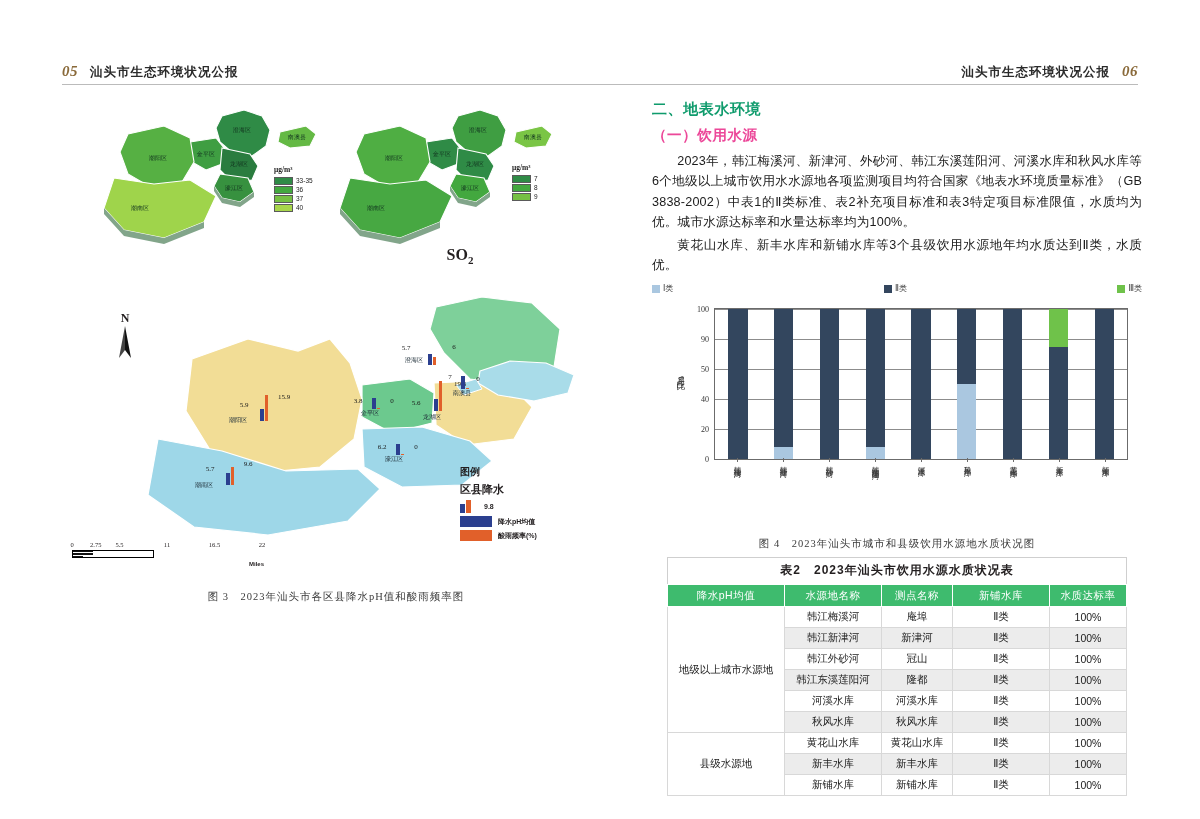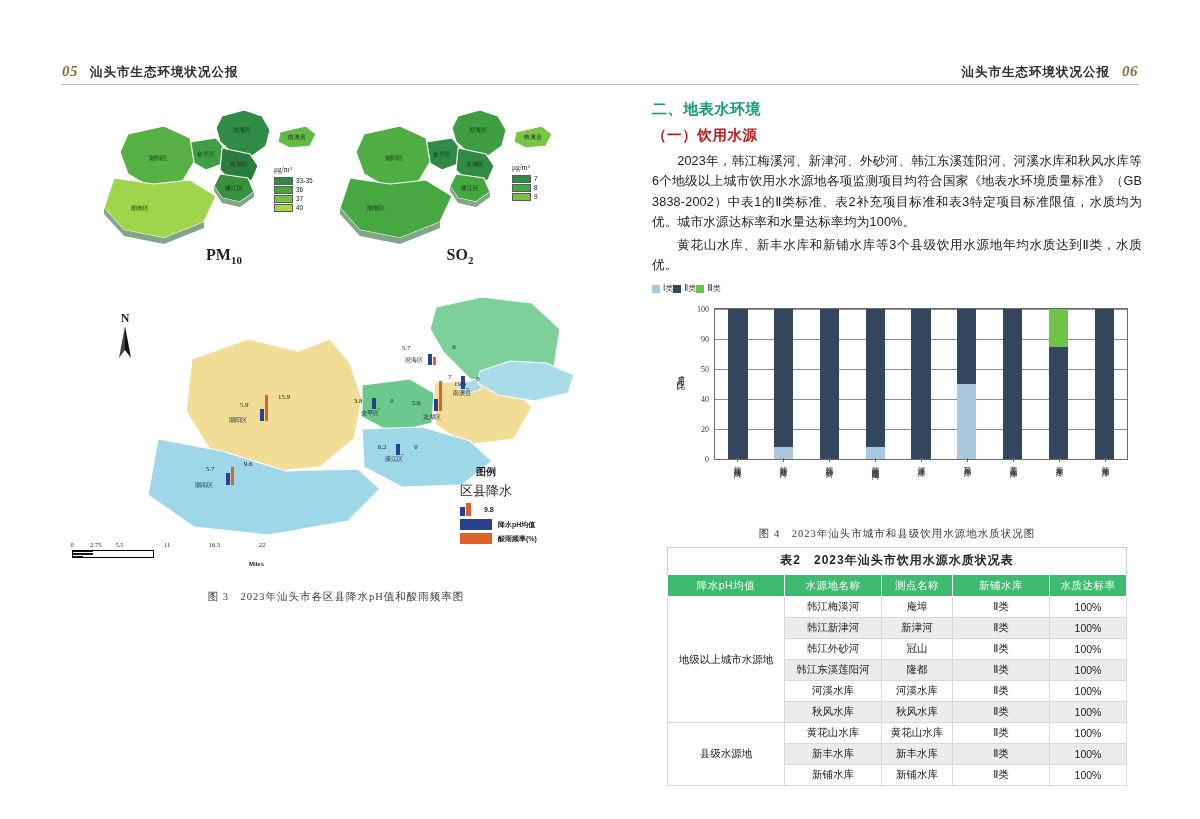--- a/index.html
+++ b/index.html
@@ -17,69 +17,69 @@
          font-size:15px;color:#8a6a3a;letter-spacing:.5px;}
   .head-title{font-size:12.5px;color:#2b2b2b;letter-spacing:1px;font-weight:bold;}
   .rule{position:absolute;left:62px;right:62px;top:84px;height:1px;background:#bbb;}
 
   
   .col-left{position:absolute;left:62px;top:100px;width:548px;height:700px;}
   .col-right{position:absolute;left:652px;top:100px;width:490px;height:700px;}
 
   
   h2.sec{font-size:15px;color:#0f9b6c;margin:0 0 7px 0;font-weight:bold;letter-spacing:.6px;}
-  h3.sub{font-size:14.5px;color:#b91c1c;margin:0 0 6px 0;font-weight:bold;letter-spacing:.6px;}
+  h3.sub{font-size:14.5px;color:#ec4899;margin:0 0 6px 0;font-weight:bold;letter-spacing:.6px;}
   p.body{font-size:12.6px;line-height:1.62;margin:0 0 2px 0;text-align:justify;color:#1b1b1b;
          text-indent:2em;letter-spacing:.2px;}
   .cap{font-family:"Liberation Serif","DejaVu Serif",serif;font-size:10.5px;color:#3a3a3a;
        text-align:center;letter-spacing:1px;margin-top:6px;}
 
   
   .fig2{position:relative;height:175px;margin-top:4px;}
   .mapbox{position:absolute;top:0;width:260px;height:160px;}
   .mapbox.left{left:32px;}
   .mapbox.right{left:268px;}
   .maplabel{position:absolute;bottom:-2px;width:100%;text-align:center;
             font-family:"Liberation Serif","DejaVu Serif",serif;font-weight:bold;font-size:16px;}
   .maplabel sub{font-size:11px;}
   .mleg{position:absolute;font-size:6.5px;line-height:1.15;color:#222;}
-  .mleg .unit{font-weight:normal;font-size:7.5px;margin-bottom:2px;
+  .mleg .unit{font-weight:bold;font-size:7.5px;margin-bottom:2px;
               font-family:"Liberation Serif","DejaVu Serif",serif;}
   .mleg .row{display:flex;align-items:center;gap:3px;margin-bottom:1px;}
   .mleg .sw{width:17px;height:6px;display:block;border:.4px solid #5a5a5a;}
   .dlabel{position:absolute;font-size:6px;color:#11331f;white-space:nowrap;
           transform:translate(-50%,-50%);letter-spacing:.2px;}
 
   
   .fig3{position:relative;height:295px;margin-top:10px;}
   .northarrow{position:absolute;left:55px;top:22px;text-align:center;}
   .northarrow .n{font-family:"Liberation Serif","DejaVu Serif",serif;font-weight:bold;font-size:12px;}
   .pr-lab{position:absolute;font-size:7px;color:#1a1a1a;white-space:nowrap;
           transform:translate(-50%,-50%);font-family:"Liberation Serif","DejaVu Serif",serif;}
   .pr-name{position:absolute;font-size:6.2px;color:#20303a;white-space:nowrap;
            transform:translate(-50%,-50%);}
   .minibar{position:absolute;display:flex;align-items:flex-end;gap:1px;transform:translate(-50%,-100%);}
   .minibar i{display:block;width:3.5px;}
   .legendbox{position:absolute;right:34px;top:176px;width:116px;font-size:8px;}
-  .legendbox .t{font-weight:bold;font-size:10px;margin-bottom:3px;margin-left:16px;}
-  .legendbox .st{font-size:13px;font-weight:normal;margin-bottom:3px;}
+  .legendbox .t{font-weight:bold;font-size:10px;margin-bottom:3px;}
+  .legendbox .st{font-size:11px;font-weight:bold;margin-bottom:3px;}
   .legendbox .lrow{display:flex;align-items:center;gap:6px;margin-bottom:3px;}
   .legendbox .box{width:32px;height:11px;display:block;}
   .legendbox .lt{font-size:7px;font-weight:bold;}
   .scalebar{position:absolute;left:10px;bottom:26px;width:190px;}
   .scalebar .ticks{display:flex;font-size:6.5px;position:relative;height:9px;
                    font-family:"Liberation Serif","DejaVu Serif",serif;}
   .scalebar .ticks span{position:absolute;transform:translateX(-50%);}
   .scalebar .bar{display:flex;height:6px;border:.6px solid #000;}
   .scalebar .bar i{display:block;height:100%;}
   .scalebar .mi{position:absolute;right:-2px;bottom:-9px;font-size:6px;font-weight:bold;}
 
   
   .chartwrap{margin-top:8px;}
-  .chart-legend{display:flex;justify-content:flex-start;gap:0;font-size:8px;color:#3a3a3a;margin-bottom:6px;}
+  .chart-legend{display:flex;justify-content:space-between;gap:28px;font-size:8px;color:#3a3a3a;margin-bottom:6px;}
   .chart-legend .ci{display:flex;align-items:center;gap:3px;}
   .chart-legend .sw{width:8px;height:8px;display:block;}
   .chart{position:relative;height:225px;margin-left:4px;}
   .plot{position:absolute;left:58px;right:14px;top:8px;height:150px;
         border:1px solid #6b6b6b;border-top-color:#6b6b6b;background:#fff;}
   .grid{position:absolute;left:0;right:0;height:1px;background:#8c8c8c;}
   .ylab{position:absolute;left:-34px;width:28px;text-align:right;font-size:8px;color:#333;
         transform:translateY(-50%);font-family:"Liberation Serif","DejaVu Serif",serif;}
   .ytitle{position:absolute;left:18px;top:78px;font-size:9px;color:#333;
           writing-mode:vertical-rl;transform:translateY(-50%);letter-spacing:2px;}
@@ -162,23 +162,20 @@
           <div class="row">
             <i class="sw" style="background:#76c043"></i>
             <span>37</span>
           </div>
           <div class="row">
             <i class="sw" style="background:#a8d64b"></i>
             <span>40</span>
           </div>
         </div>
 
-        <div class="maplabel">
-          <span>PM</span><sub>10</sub>
-        </div>
       </div>
 
       <div class="mapbox right">
         <svg viewBox="0 0 260 160" width="260" height="160">
           <g stroke="#ffffff" stroke-width="1.1">
             <path d="M128 12 L150 6 L168 12 L176 26 L172 42 L158 52 L140 50 L126 38 L122 24 Z" fill="#3f9e42"></path>
             <path d="M96 38 L122 34 L130 44 L128 60 L112 66 L98 58 Z" fill="#2f8b46"></path>
             <path d="M128 44 L156 50 L164 62 L158 76 L138 78 L126 66 Z" fill="#2f8b46"></path>
             <path d="M126 70 L154 74 L160 88 L146 98 L128 94 L120 82 Z" fill="#43a83f"></path>
             <path d="M34 30 L70 22 L96 34 L100 58 L88 78 L58 84 L34 70 L26 48 Z" fill="#4fae43"></path>
@@ -473,21 +470,21 @@
               <span class="xlab">黄花山水库</span>
             </div>
             <div class="xslot">
               <span class="xlab">新丰水库</span>
             </div>
             <div class="xslot">
               <span class="xlab">新铺水库</span>
             </div>
           </div>
       </div>
-      <div class="cap" style="margin-top:2px;">图 4　2023年汕头市城市和县级饮用水源地水质状况图</div>
+      <div class="cap" style="margin-top:12px;">图 4　2023年汕头市城市和县级饮用水源地水质状况图</div>
     </div>
 
     <table class="tbl">
       <caption>表2　2023年汕头市饮用水源水质状况表</caption>
       <thead>
         <tr>
           <th style="width:112px">降水pH均值</th>
           <th style="width:92px">水源地名称</th>
           <th style="width:66px">测点名称</th>
           <th style="width:92px">新铺水库</th>

